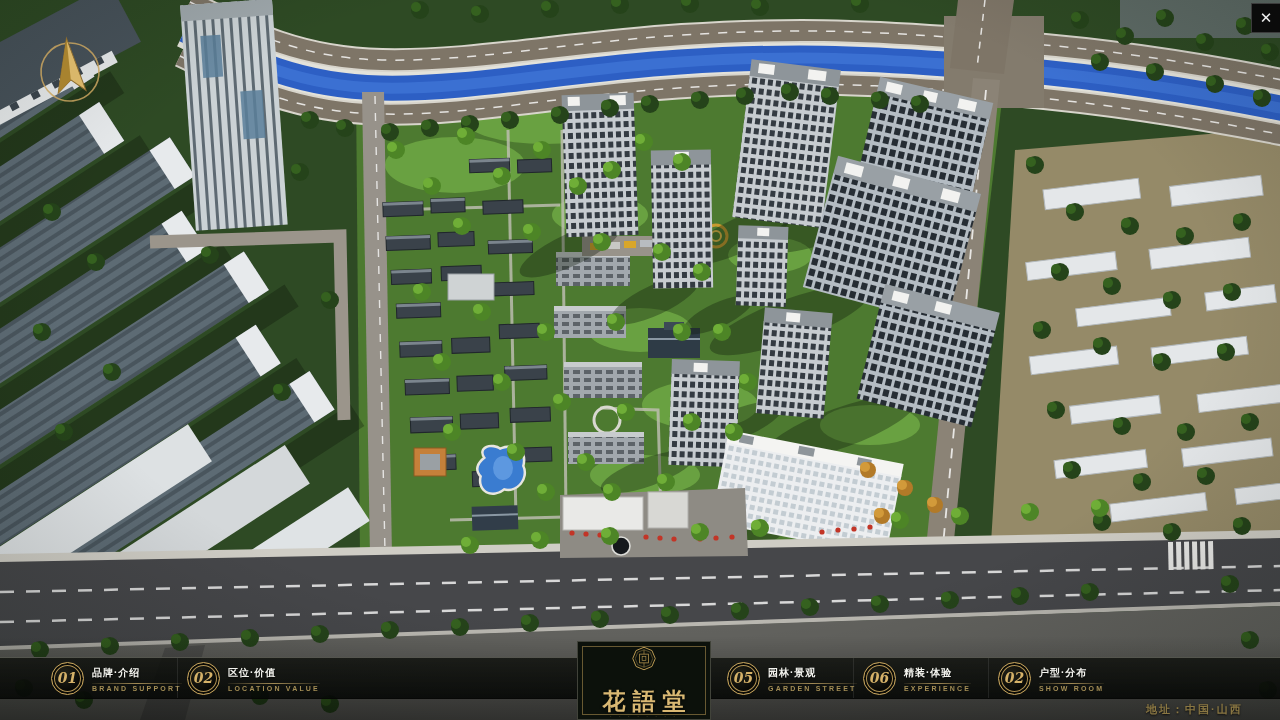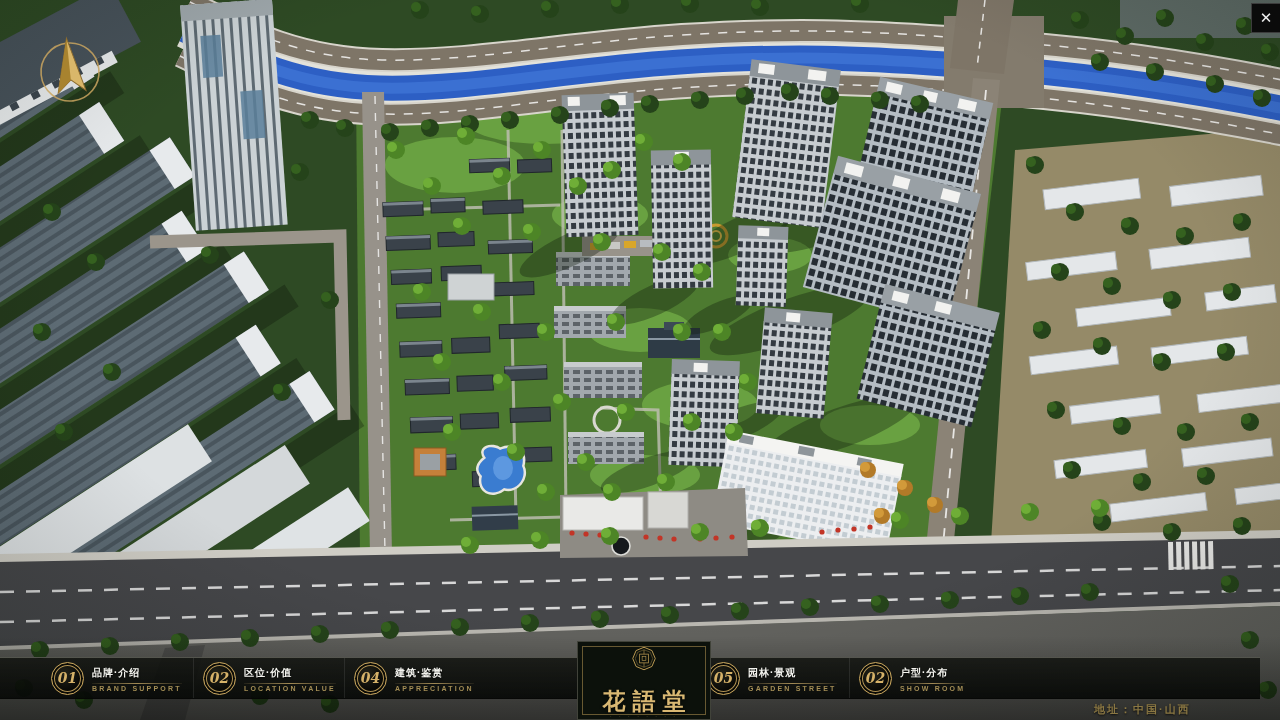--- a/index.html
+++ b/index.html
@@ -7,23 +7,23 @@
          font-family:"Liberation Sans",sans-serif;background:#31502a;}
   #scene{position:absolute;left:0;top:0;}
   
   #compass{position:absolute;left:34px;top:30px;}
   #close-btn{position:absolute;left:1251px;top:3px;width:28px;height:28px;
     background:#0b0b0b;border:1px solid #3c3c3c;color:#f0f0f0;display:flex;
     align-items:center;justify-content:center;font-size:15px;cursor:pointer;}
   .bar{position:absolute;top:657px;height:42px;display:flex;align-items:center;
     background:linear-gradient(180deg,rgba(16,18,14,.84),rgba(6,8,6,.9));
     border-top:1px solid rgba(200,200,185,.38);
-    border-bottom:1px solid rgba(0,0,0,.65);gap:16px;}
+    border-bottom:1px solid rgba(0,0,0,.65);}
   #bar-left{left:0;width:577px;padding-left:42px;box-sizing:border-box;}
-  #bar-right{left:691px;width:569px;padding-left:7px;box-sizing:border-box;}
+  #bar-right{left:711px;width:569px;padding-left:7px;box-sizing:border-box;}
   .nav-item{width:135px;height:100%;display:flex;align-items:center;gap:8px;
     box-sizing:border-box;padding-left:9px;cursor:pointer;
     border-left:1px solid rgba(255,255,255,.09);}
   .nav-item:first-child{border-left:none;}
   .badge{width:31px;height:31px;border-radius:50%;flex:0 0 31px;
     background:radial-gradient(circle at 40% 35%,#23231a,#050503 70%);
     border:1px solid #cba85f;box-shadow:inset 0 0 0 2px #0a0a06,inset 0 0 0 3px rgba(203,168,95,.85);
     display:flex;align-items:center;justify-content:center;
     color:#d6b269;font-family:"DejaVu Serif",serif;font-style:italic;
     font-size:14px;font-weight:700;}
@@ -37,21 +37,21 @@
   #logo-panel{position:absolute;left:577px;top:641px;width:134px;height:79px;
     background:#0c110b;border:1px solid #41433a;box-sizing:border-box;
     display:flex;flex-direction:column;align-items:center;justify-content:flex-start;
     cursor:pointer;z-index:5;}
   #logo-panel .inner{position:absolute;inset:4px;border:1px solid rgba(195,162,90,.5);
     pointer-events:none;}
   #logo-title{font-family:"DejaVu Serif",serif;font-weight:700;font-size:23px;
     color:#d9b873;letter-spacing:7px;line-height:24px;margin-top:18px;
     text-indent:7px;text-shadow:0 1px 3px rgba(0,0,0,.9);}
   #logo-tagline{font-size:5px;color:#8d7b45;letter-spacing:3px;line-height:6px;}
-  #address{position:absolute;left:1094px;top:702px;font-size:11px;color:#8a7743;
+  #address{position:absolute;left:1146px;top:702px;font-size:11px;color:#8a7743;
     letter-spacing:2px;font-weight:700;text-shadow:0 1px 2px rgba(0,0,0,.8);}
 </style>
 </head>
 <body>
 
 <div id="stage">
 
 <svg id="scene" width="1280" height="720" viewBox="0 0 1280 720">
   <defs>
     <pattern id="pt" width="8" height="10" patternUnits="userSpaceOnUse">
@@ -599,30 +599,20 @@
   <div class="nav-item">
     <div class="badge">
           <span>02</span>
         </div>
     <div class="nav-text">
       <span class="zh">区位·价值</span>
       <span class="gold-rule"></span>
       <span class="en">LOCATION VALUE</span>
     </div>
   </div>
-  <div class="nav-item">
-    <div class="badge">
-          <span>04</span>
-        </div>
-    <div class="nav-text">
-      <span class="zh">建筑·鉴赏</span>
-      <span class="gold-rule"></span>
-      <span class="en">APPRECIATION</span>
-    </div>
-  </div>
 </div>
 
 <div id="logo-panel">
   <div class="inner"></div>
   <svg width="30" height="30" viewBox="0 0 40 40" style="margin-top:4px">
     <polygon points="20,2 32.7,7.3 38,20 32.7,32.7 20,38 7.3,32.7 2,20 7.3,7.3" fill="none" stroke="#b99851" stroke-width="1.6"></polygon>
     <polygon points="20,6 30,10 34,20 30,30 20,34 10,30 6,20 10,10" fill="none" stroke="#b99851" stroke-width=".8" opacity=".8"></polygon>
     <rect x="13" y="13" width="14" height="14" fill="none" stroke="#b99851" stroke-width="1.2"></rect>
     <rect x="17" y="17" width="6" height="6" fill="none" stroke="#b99851" stroke-width="1"></rect>
     <line x1="20" y1="6" x2="20" y2="13" stroke="#b99851" stroke-width="1"></line>
@@ -638,20 +628,30 @@
           <span>05</span>
         </div>
     <div class="nav-text">
       <span class="zh">园林·景观</span>
       <span class="gold-rule"></span>
       <span class="en">GARDEN STREET</span>
     </div>
   </div>
   <div class="nav-item">
     <div class="badge">
+          <span>06</span>
+        </div>
+    <div class="nav-text">
+      <span class="zh">精装·体验</span>
+      <span class="gold-rule"></span>
+      <span class="en">EXPERIENCE</span>
+    </div>
+  </div>
+  <div class="nav-item">
+    <div class="badge">
           <span>02</span>
         </div>
     <div class="nav-text">
       <span class="zh">户型·分布</span>
       <span class="gold-rule"></span>
       <span class="en">SHOW ROOM</span>
     </div>
   </div>
 </div>
 

